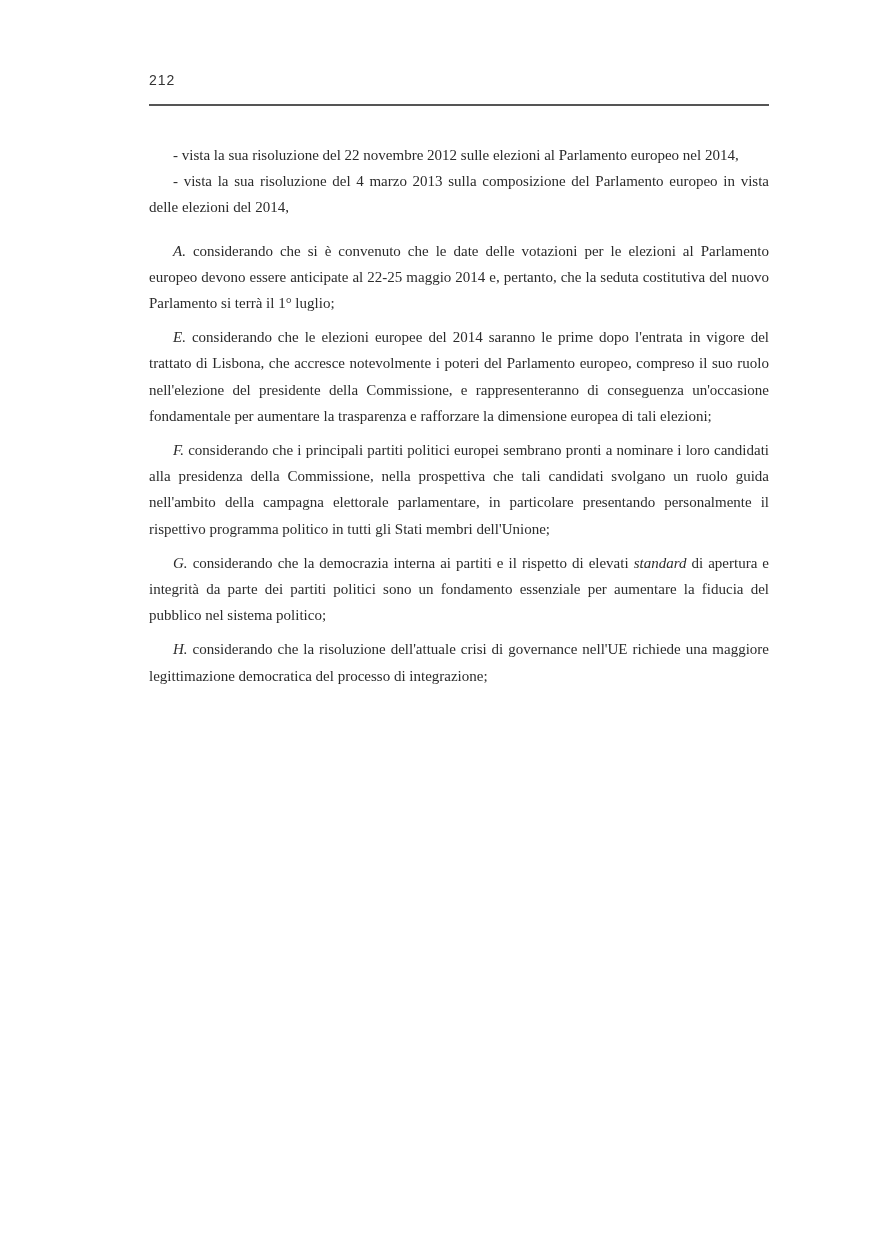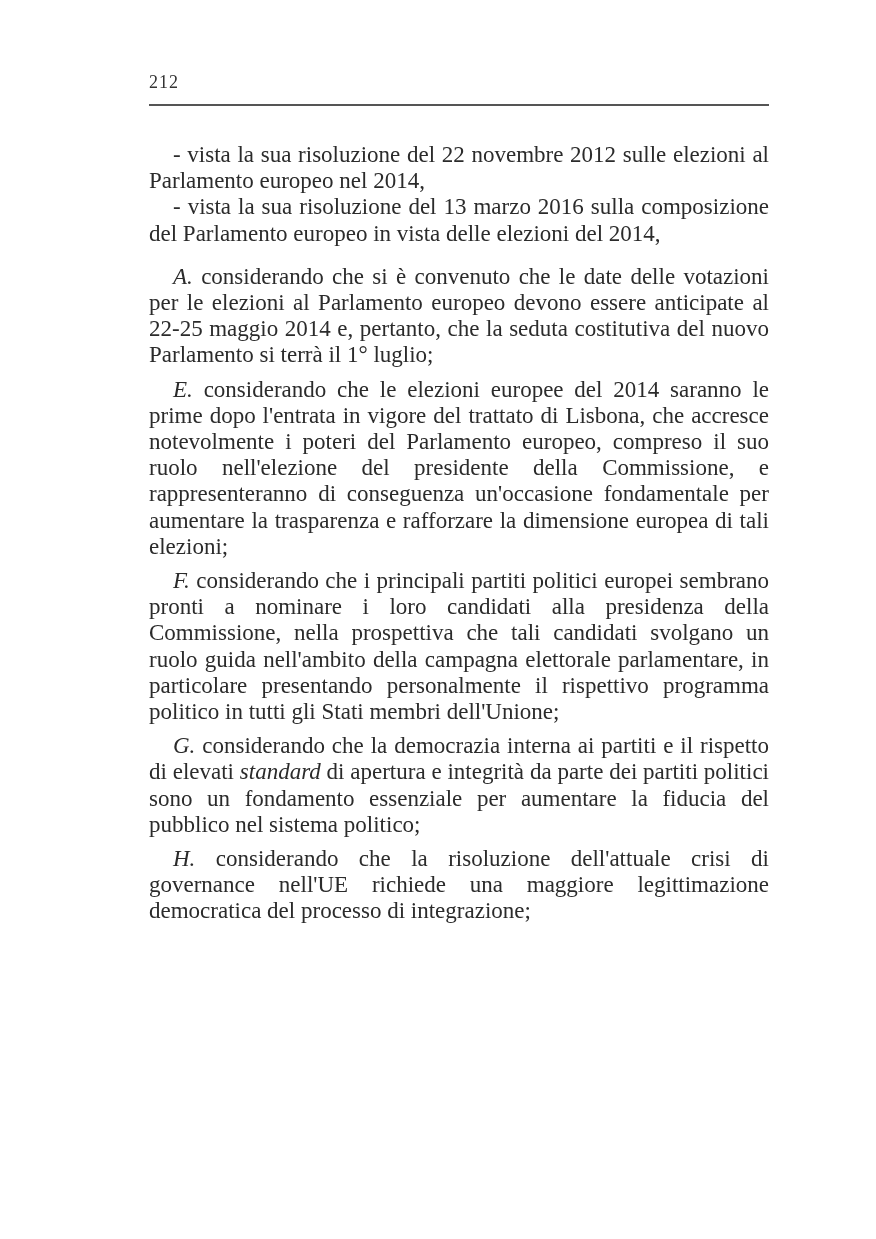--- a/index.html
+++ b/index.html
@@ -1,45 +1,45 @@
 <!DOCTYPE html>
 <html><head>
 <meta charset="utf-8">
 <style>
   html, body { margin: 0; padding: 0; background: #ffffff; }
   body { width: 876px; height: 1239px; position: relative; overflow: hidden; }
   .page { position: absolute; left: 149px; top: 0; width: 620px; color: #2a2a2a;
           font-family: "DejaVu Serif", serif; }
   .running-head { position: absolute; top: 72px; left: 0; width: 620px; height: 22px; }
-  .page-number { position: absolute; left: 0; top: 0; font-family: Liberation Serif, serif;
-                 font-size: 18px; letter-spacing: 1px; color: #333; }
+  .page-number { position: absolute; left: 0; top: 0; font-family: Liberation Sans, sans-serif;
+                 font-size: 14px; letter-spacing: 1px; color: #333; }
   .header-title { position: absolute; left: 107px; top: 6px; font-family: "Liberation Sans", sans-serif;
                   font-size: 9.6px; letter-spacing: 0.6px; color: #333; white-space: nowrap; }
   .rule { position: absolute; top: 104px; left: 0; width: 620px; height: 2px; background: #555; }
   .body-text { position: absolute; top: 142px; left: 0; width: 620px;
-               font-family: "Liberation Serif", serif; font-size: 23px; line-height: 26.2px;
+               font-family: "Liberation Serif", serif; font-size: 15px; line-height: 26.2px;
                text-align: justify; color: #2b2b2b; }
   .body-text p { margin: 0; text-indent: 24px; }
   .gap { height: 17px; }
   .recital { margin-bottom: 8px !important; }
   .lt { font-style: italic; }
   em { font-style: italic; }
 </style>
 </head>
 <body>
 
 <div class="page">
   <div class="running-head">
     <span class="page-number">212</span>
   </div>
   <div class="rule"></div>
 
   <div class="body-text">
     <p>- vista la sua risoluzione del 22 novembre 2012 sulle elezioni al Parlamento europeo nel 2014,</p>
-    <p>- vista la sua risoluzione del 13 marzo 2016 sulla composizione del Parlamento europeo in vista delle elezioni del 2014,</p>
+    <p>- vista la sua risoluzione del 4 marzo 2013 sulla composizione del Parlamento europeo in vista delle elezioni del 2014,</p>
     <div class="gap"></div>
 
     <p class="recital"><span class="lt">A.</span> <span>considerando che si è convenuto che le date delle votazioni per le elezioni al Parlamento europeo devono essere anticipate al 22-25 maggio 2014 e, pertanto, che la seduta costitutiva del nuovo Parlamento si terrà il 1° luglio;</span></p>
     <p class="recital"><span class="lt">E.</span> <span>considerando che le elezioni europee del 2014 saranno le prime dopo l'entrata in vigore del trattato di Lisbona, che accresce notevolmente i poteri del Parlamento europeo, compreso il suo ruolo nell'elezione del presidente della Commissione, e rappresenteranno di conseguenza un'occasione fondamentale per aumentare la trasparenza e rafforzare la dimensione europea di tali elezioni;</span></p>
     <p class="recital"><span class="lt">F.</span> <span>considerando che i principali partiti politici europei sembrano pronti a nominare i loro candidati alla presidenza della Commissione, nella prospettiva che tali candidati svolgano un ruolo guida nell'ambito della campagna elettorale parlamentare, in particolare presentando personalmente il rispettivo programma politico in tutti gli Stati membri dell'Unione;</span></p>
     <p class="recital"><span class="lt">G.</span> <span>considerando che la democrazia interna ai partiti e il rispetto di elevati </span><em>standard</em><span> di apertura e integrità da parte dei partiti politici sono un fondamento essenziale per aumentare la fiducia del pubblico nel sistema politico;</span></p>
     <p class="recital"><span class="lt">H.</span> <span>considerando che la risoluzione dell'attuale crisi di governance nell'UE richiede una maggiore legittimazione democratica del processo di integrazione;</span></p>
   </div>
 </div>
 

